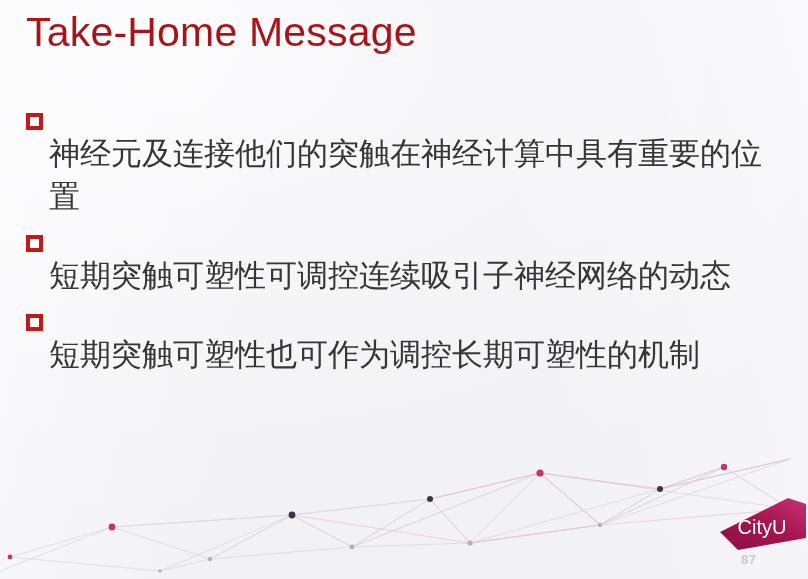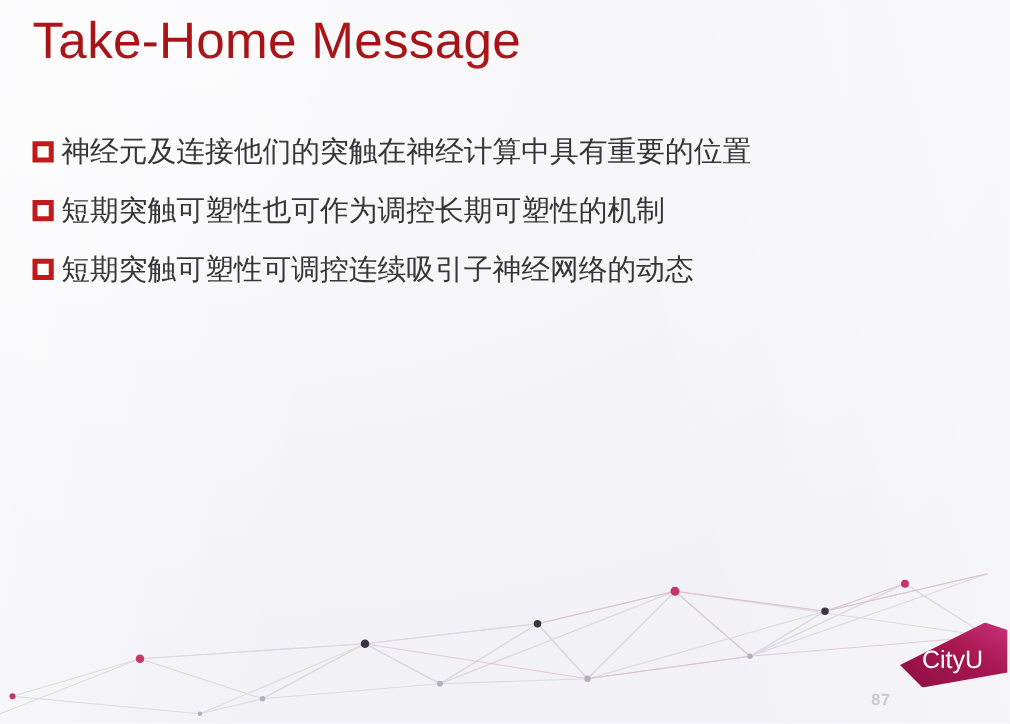--- a/index.html
+++ b/index.html
@@ -60,46 +60,47 @@
     width: 17px;
     height: 17px;
     box-sizing: border-box;
     border: 4px solid #c21a1a;
     background: #fdfdfe;
     margin-top: 13px;
     margin-right: 6px;
   }
   .bullet-text {
     flex: 1 1 auto;
-    font-size: 23px;
+    font-size: 31px;
     line-height: 43px;
     color: #363638;
     font-weight: 400;
     letter-spacing: 0px;
     word-break: break-all;
+    margin-top: 32px;
   }
   #network {
     position: absolute;
     left: 0;
     bottom: 0;
     width: 808px;
     height: 140px;
     pointer-events: none;
   }
   #logo {
     position: absolute;
     left: 718px;
     top: 498px;
     width: 88px;
     height: 52px;
     pointer-events: none;
   }
   #pagenum {
     position: absolute;
-    left: 697px;
+    left: 741px;
     top: 552px;
     font-size: 13px;
     color: #c9c9d2;
     letter-spacing: 0.5px;
     font-weight: bold;
   }
 </style>
 </head>
 <body>
 
@@ -112,26 +113,26 @@
   <div id="bullets">
 
     <div class="bullet-row">
       <span class="marker"></span>
       <span class="bullet-text">神经元及连接他们的突触在神经计算中具有重要的位置</span>
     </div>
 
 
     <div class="bullet-row">
       <span class="marker"></span>
-      <span class="bullet-text">短期突触可塑性也可作为调控长期可塑性的机制</span>
+      <span class="bullet-text">短期突触可塑性可调控连续吸引子神经网络的动态</span>
     </div>
 
     <div class="bullet-row">
       <span class="marker"></span>
-      <span class="bullet-text">短期突触可塑性可调控连续吸引子神经网络的动态</span>
+      <span class="bullet-text">短期突触可塑性也可作为调控长期可塑性的机制</span>
     </div>
 
 
   </div>
 
   <svg id="network" viewBox="0 0 808 140" xmlns="http://www.w3.org/2000/svg">
     <g stroke="#d9d4de" stroke-width="0.9" fill="none" opacity="0.85">
       <path d="M10 118 L112 88 L210 120 L292 76 L352 108 L430 60 L470 104 L540 34 L600 86 L660 50 L724 28 L790 70"></path>
       <path d="M112 88 L292 76 L430 60 L540 34 L660 50 L790 20"></path>
       <path d="M10 118 L160 132 L292 76 L352 108 L470 104 L600 86 L724 28"></path>

